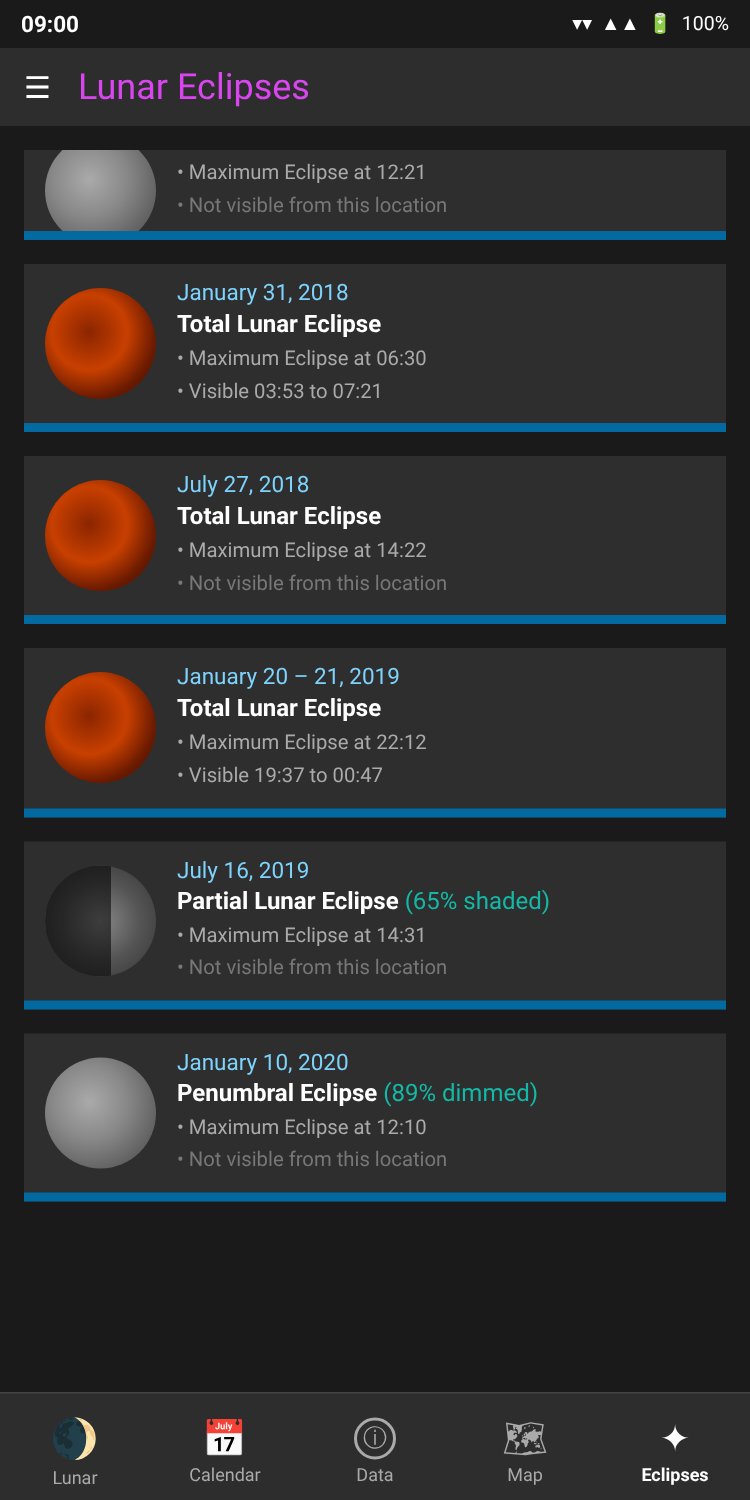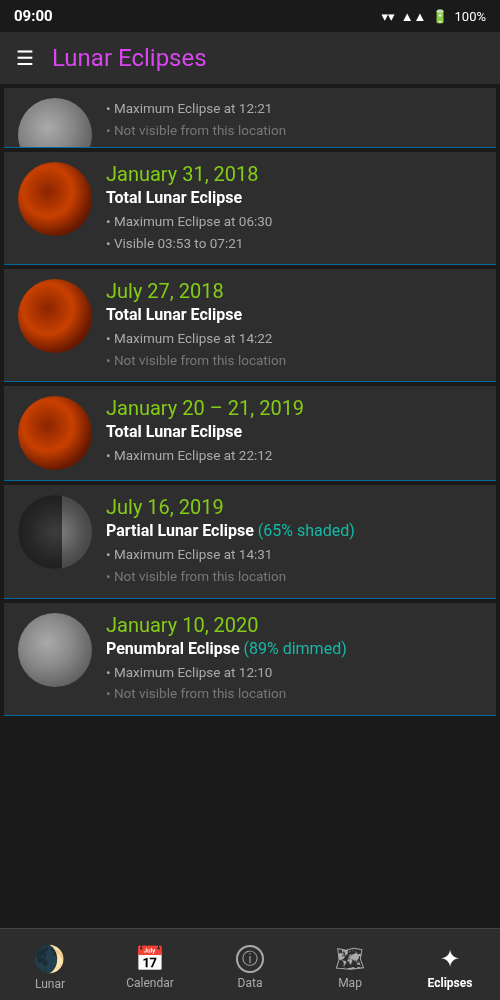--- a/index.html
+++ b/index.html
@@ -58,23 +58,24 @@
     }
 
     
     .eclipse-list {
       overflow-y: auto;
       height: calc(1000px - 32px - 52px - 72px);
       background: #1a1a1a;
     }
     .eclipse-item {
       display: flex;
+      align-items: center;
       background: #2e2e2e;
-      margin: 4px;
-      border-bottom: 1px solid #0369a1;
+      margin: 16px;
+      border-bottom: 6px solid #0369a1;
       padding: 10px 14px;
       gap: 14px;
       min-height: 90px;
     }
     .eclipse-item:first-child {
       
     }
 
     .moon-image {
       width: 74px;
@@ -105,22 +106,22 @@
       width: 60%;
       height: 100%;
       background: rgba(0,0,0,0.55);
       border-radius: 50% 0 0 50%;
     }
 
     .eclipse-info {
       flex: 1;
     }
     .eclipse-date {
-      font-size: 20px;
-      color: #84cc16;
+      font-size: 15px;
+      color: #7dd3fc;
       margin-bottom: 2px;
     }
     .eclipse-type {
       font-size: 16px;
       font-weight: bold;
       color: #fff;
       margin-bottom: 4px;
     }
     .eclipse-type .dim-text {
       font-weight: normal;
@@ -224,20 +225,21 @@
     </div>
   </div>
 
   <div class="eclipse-item">
     <div class="moon-image moon-red"></div>
     <div class="eclipse-info">
       <div class="eclipse-date">January 20 – 21, 2019</div>
       <div class="eclipse-type">Total Lunar Eclipse</div>
       <div class="eclipse-detail">
         <span>• Maximum Eclipse at 22:12</span><br>
+        <span>• Visible 19:37 to 00:47</span>
       </div>
     </div>
   </div>
 
   <div class="eclipse-item">
     <div class="moon-image moon-partial-gray"></div>
     <div class="eclipse-info">
       <div class="eclipse-date">July 16, 2019</div>
       <div class="eclipse-type">Partial Lunar Eclipse <span class="dim-text">(65% shaded)</span></div>
       <div class="eclipse-detail">

